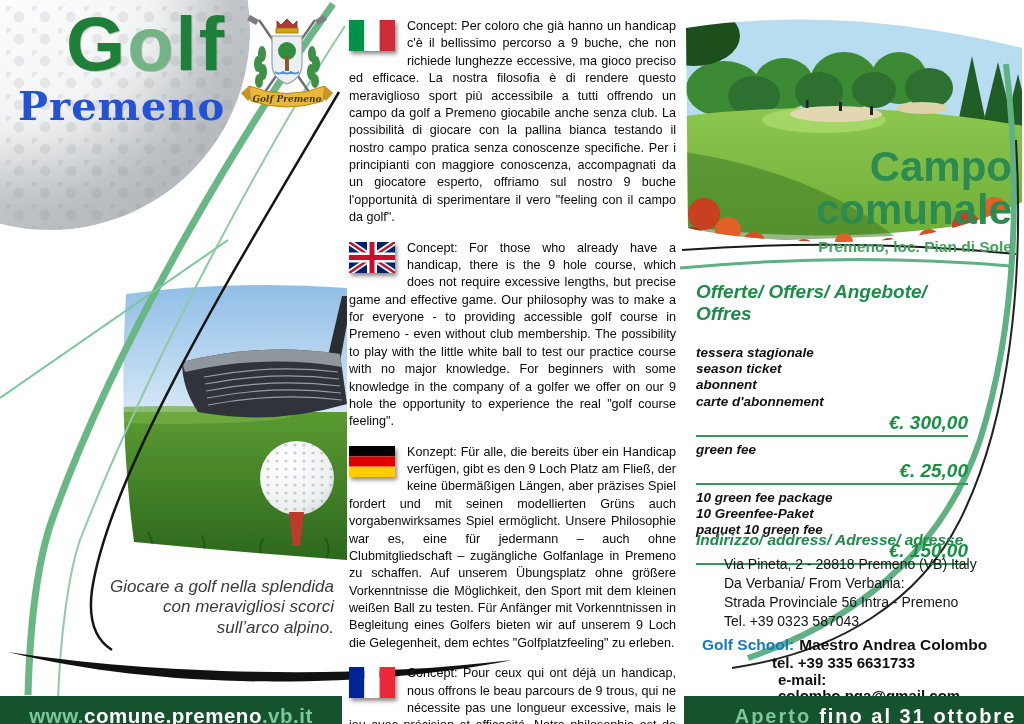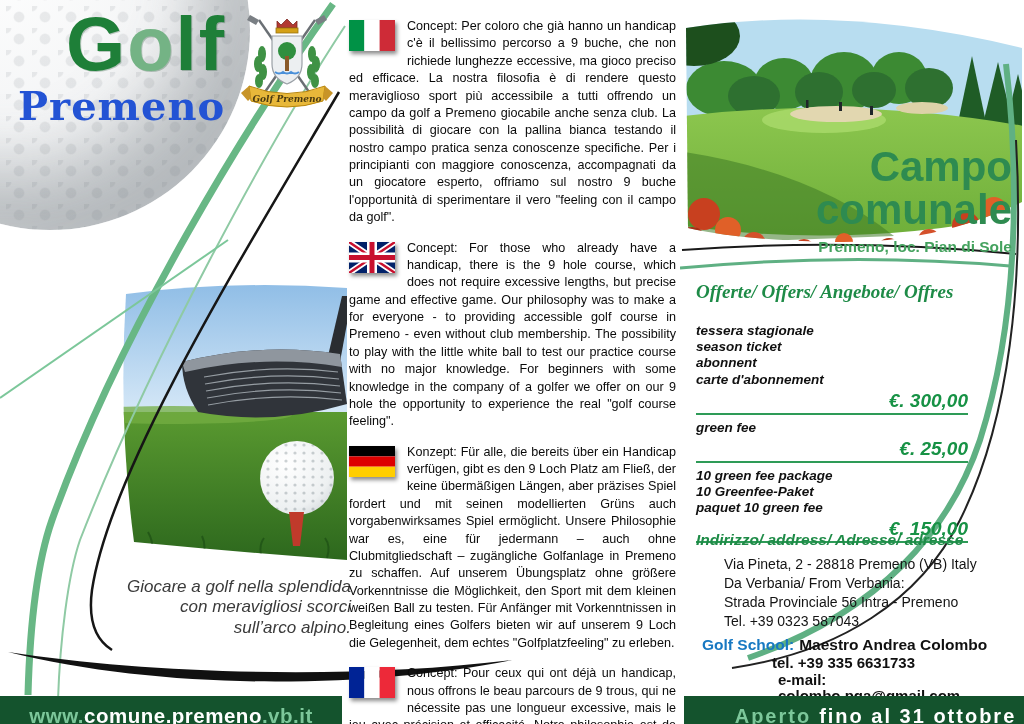--- a/index.html
+++ b/index.html
@@ -20,42 +20,42 @@
     text-shadow:1px 1px 0 rgba(0,60,20,0.25);margin-left:48px;}
   .logo-golf .o{color:#74b385;}
   .logo-premeno{font-family:"DejaVu Serif",serif;font-weight:bold;font-size:40px;color:#2353d4;
     letter-spacing:1px;margin-top:4px;line-height:1;}
   .crest{position:absolute;left:237px;top:6px;width:100px;height:112px;z-index:2;}
   .campo-heading{position:absolute;right:12px;top:146px;width:280px;text-align:right;z-index:2;}
   .campo-line{font-size:42px;font-weight:800;color:#2e8b50;line-height:1.02;}
   .campo-sub{font-size:15.5px;font-weight:bold;color:#44a25e;margin-top:6px;}
   .club-photo{position:absolute;left:112px;top:282px;width:235px;height:280px;z-index:1;}
   .left-swoosh{position:absolute;left:0;top:0;width:520px;height:724px;z-index:1;pointer-events:none;}
-  .quote{position:absolute;left:31px;top:577px;width:320px;text-align:right;z-index:2;
+  .quote{position:absolute;left:14px;top:577px;width:320px;text-align:right;z-index:2;
     font-style:italic;font-size:17px;line-height:1.2;color:#3a3a3a;}
   .bar{position:absolute;top:696px;height:40px;background:#14532d;display:flex;align-items:center;
     justify-content:center;z-index:3;font-weight:bold;}
   .bar-left{left:0;width:342px;font-size:20.5px;letter-spacing:0.5px;}
   .bar-right{left:684px;width:383px;font-size:20px;letter-spacing:2px;}
   .txt-green{color:#7cc79a;}
   .txt-white{color:#ffffff;}
   .bar-right .txt-white{margin-left:8px;}
 
   
   .mid-col{position:absolute;left:349px;top:18px;width:327px;z-index:2;}
   .concept{margin:0 0 13px 0;font-size:12.6px;line-height:1.38;text-align:justify;color:#0a0a0a;}
   .flag{float:left;width:46px;height:31px;margin:2px 12px 2px 0;box-shadow:2px 3px 4px rgba(0,0,0,0.45);
     display:block;}
   .flag svg{display:block;width:100%;height:100%;}
 
   
   .course-photo{position:absolute;left:684px;top:4px;width:340px;height:262px;z-index:0;}
   .right-swoosh{position:absolute;left:680px;top:0;width:344px;height:724px;z-index:1;pointer-events:none;}
   .offers{position:absolute;left:696px;top:281px;width:272px;z-index:2;}
-  .offers-heading{font-size:19px;font-weight:bold;font-style:italic;color:#1e8b47;margin:0 0 20px 0;font-family:Liberation Serif, serif;}
+  .offers-heading{font-size:19px;font-weight:bold;font-style:italic;color:#1e8b47;margin:0 0 20px 0;}
   .offer-label{font-size:13.5px;font-weight:bold;font-style:italic;color:#101010;line-height:1.2;}
   .offer-price{font-size:19px;font-weight:bold;font-style:italic;color:#179245;text-align:right;
     line-height:1.05;margin-top:3px;}
   .offer-rule{border:none;border-top:2px solid #2e9b57;margin:2px 0 5px 0;}
   .address{position:absolute;left:696px;top:531px;width:285px;z-index:2;}
   .address-heading{font-size:15.5px;font-weight:bold;font-style:italic;color:#1e8b47;margin:0 0 6px 0;}
   .address-line{font-size:14px;line-height:1.36;color:#141414;margin-left:28px;}
   .school{position:absolute;left:702px;top:636px;width:300px;z-index:2;font-weight:bold;}
   .school-line1{font-size:15.5px;line-height:1.1;}
   .school-label{color:#1778c2;}

